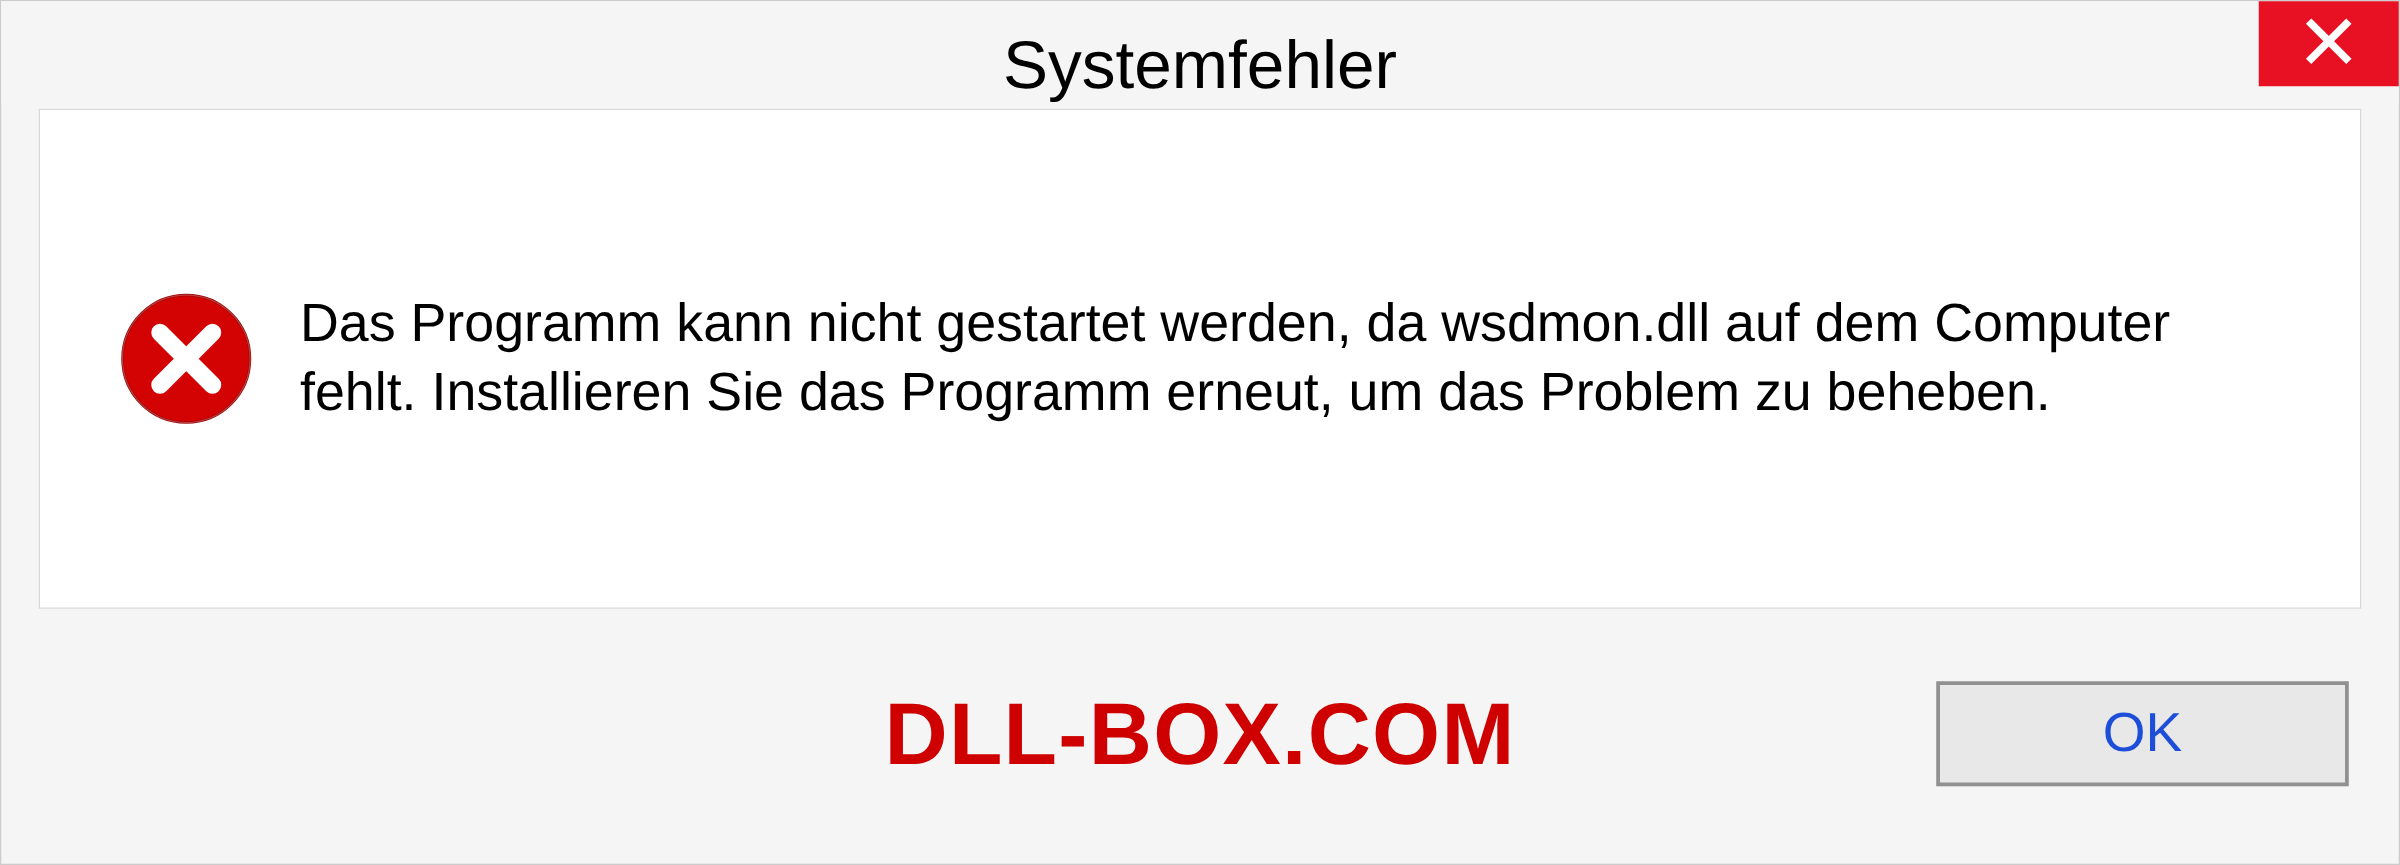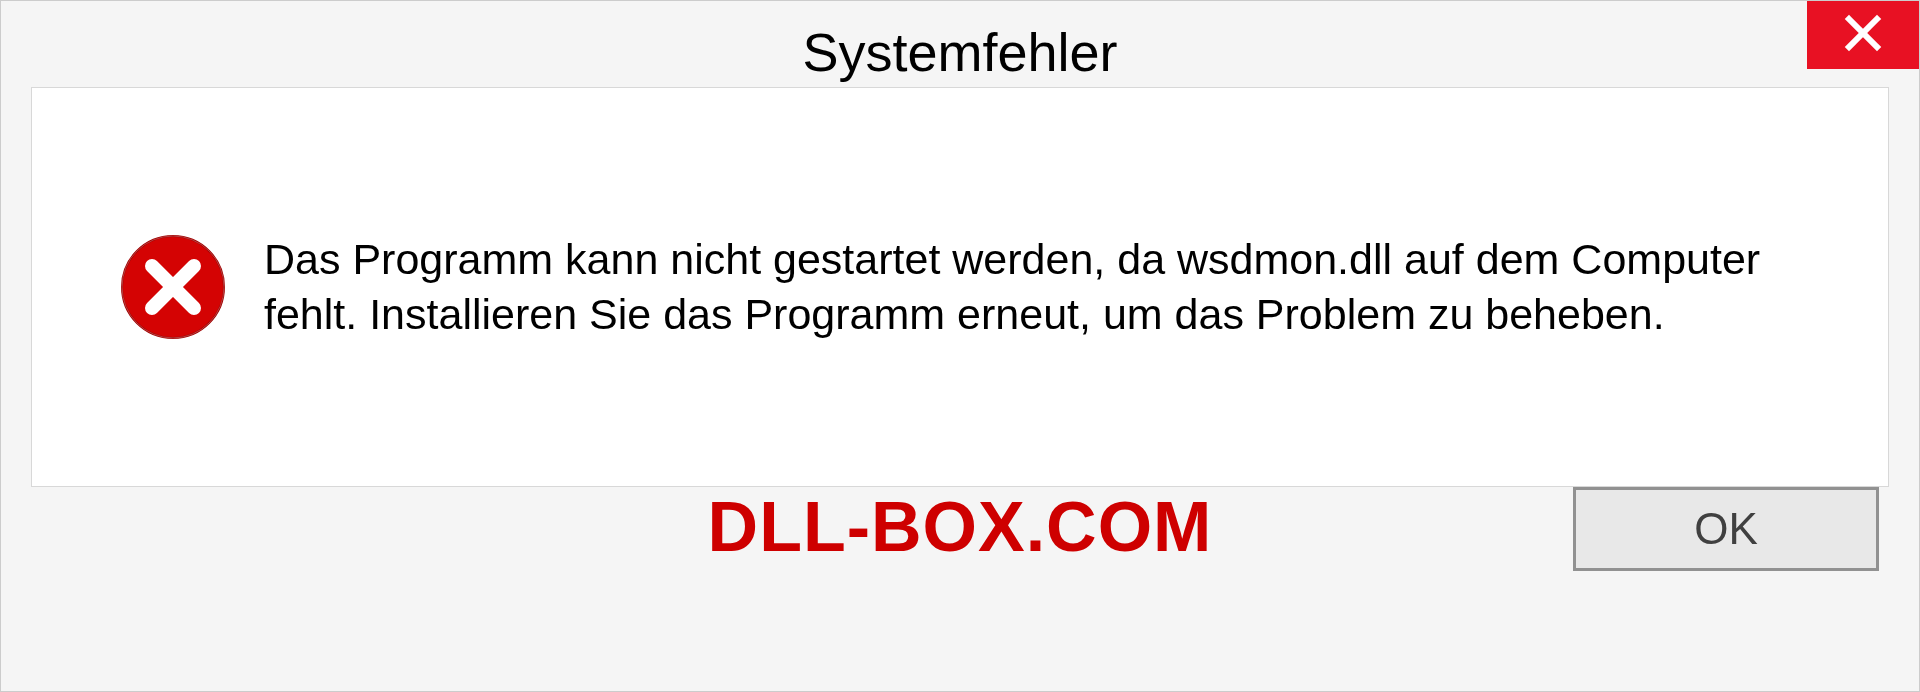--- a/index.html
+++ b/index.html
@@ -53,21 +53,21 @@
       width: 40px;
       height: 40px;
     }
     .content-panel {
       margin: 4px 30px 0 30px;
       background: #ffffff;
       border: 1px solid #d8d8d8;
       height: 400px;
       display: flex;
       align-items: center;
-      padding: 0 88px;
+      padding: 0 64px;
     }
     .error-icon {
       width: 106px;
       height: 106px;
       flex-shrink: 0;
       margin-right: 38px;
     }
     .error-icon svg {
       width: 100%;
       height: 100%;
@@ -75,42 +75,43 @@
     .message-text {
       font-size: 43px;
       line-height: 1.28;
       color: #000000;
       font-weight: 400;
       max-width: 1560px;
     }
     .footer {
       flex: 1;
       display: flex;
+      align-items: center;
       justify-content: flex-end;
       padding: 0 40px 4px 40px;
       position: relative;
     }
     .watermark {
       position: absolute;
       left: 50%;
       transform: translateX(-50%);
       font-size: 70px;
       font-weight: 800;
       color: #ce0000;
       letter-spacing: 1px;
       font-family: Arial, sans-serif;
     }
     .ok-button {
-      width: 306px;
+      width: 330px;
       height: 84px;
       background: #e8e8e8;
       border: 3px solid #919191;
       font-size: 44px;
       font-family: inherit;
-      color: #404040;
+      color: #1d4ed8;
       cursor: pointer;
       display: flex;
       align-items: center;
       justify-content: center;
     }
   </style>
 </head>
 <body>
 
 <div class="dialog">

